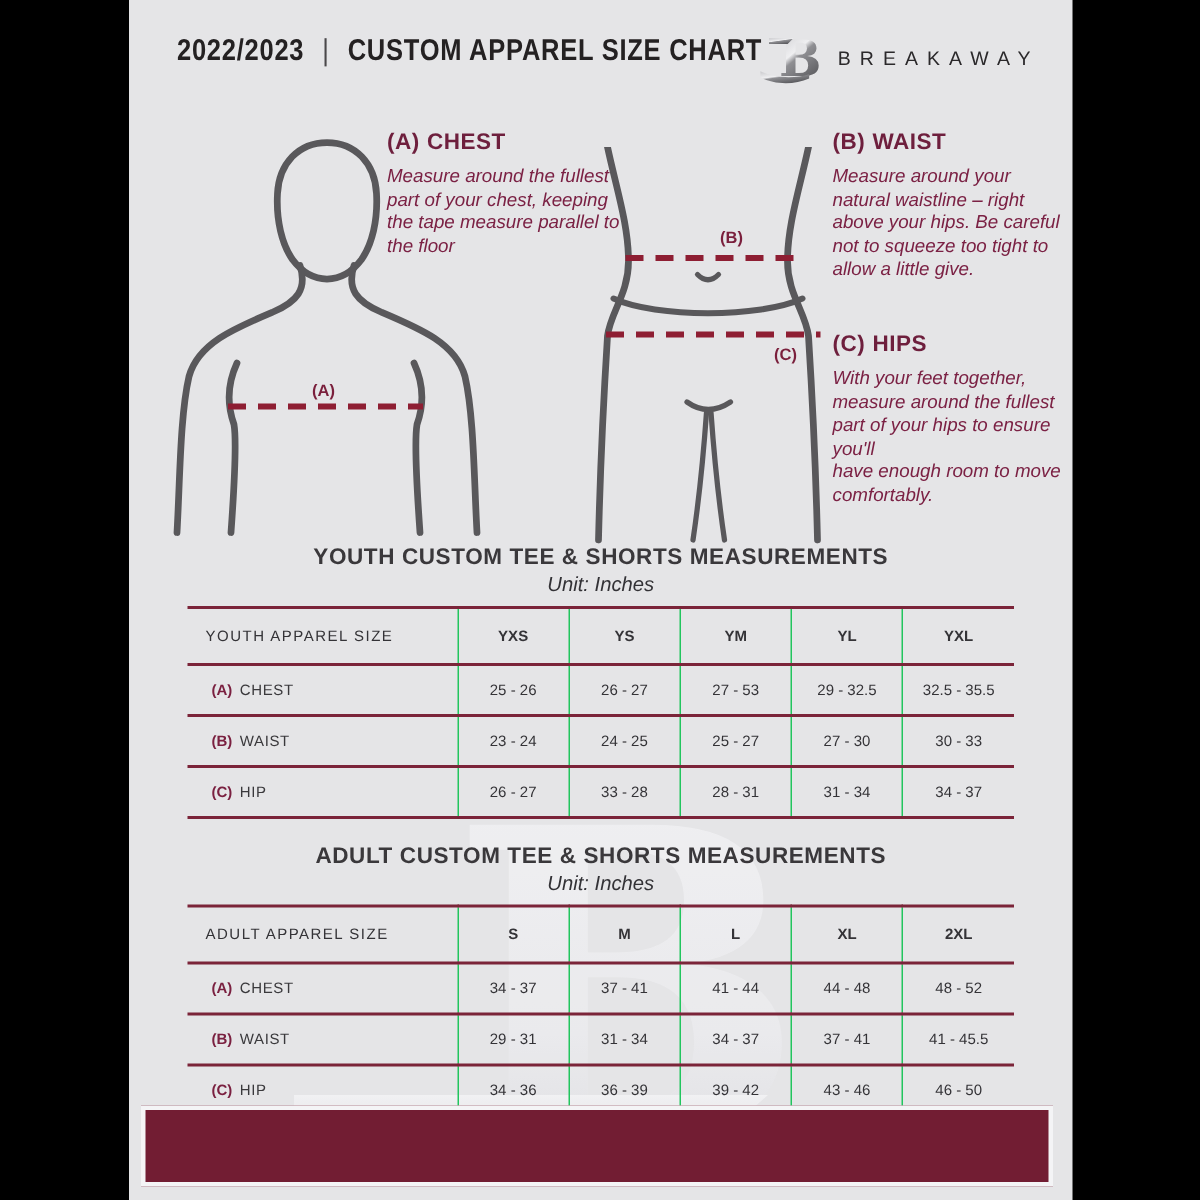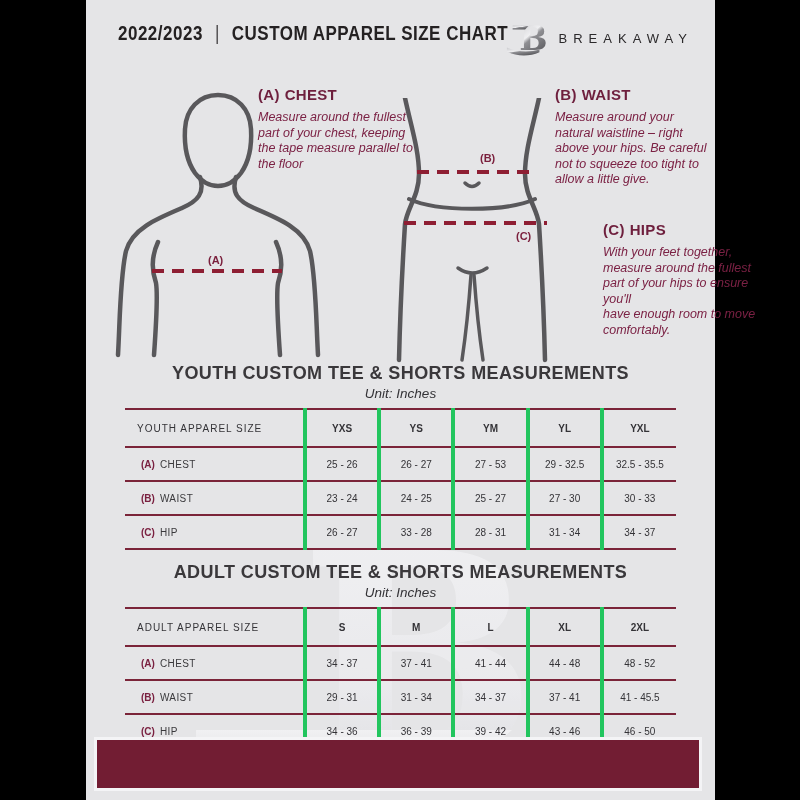--- a/index.html
+++ b/index.html
@@ -26,26 +26,26 @@
   
   .diagrams{position:absolute;left:0;top:75px;width:629px;height:290px;}
   .svg-abs{position:absolute;}
   .ins{position:absolute;width:155px;}
   .ins-head{font-size:15px;font-weight:bold;color:var(--maroon-head);letter-spacing:.3px;margin-bottom:7px;}
   .ins-key{margin-right:5px;}
   .ins-body{font-size:12.5px;font-style:italic;color:#7b2144;line-height:1.24;white-space:pre-line;}
 
   
   .tbl-section{position:absolute;left:0;width:629px;text-align:center;}
-  .tbl-title{font-size:18px;font-weight:bold;color:#3a383b;letter-spacing:.4px;}
+  .tbl-title{font-size:15px;font-weight:bold;color:#3a383b;letter-spacing:.4px;}
   .tbl-unit{font-size:13.5px;font-style:italic;color:#333236;margin-top:2px;}
   table.size{border-collapse:collapse;table-layout:fixed;width:551px;margin:7px auto 0 auto;}
   table.size tr{border-top:2px solid #7b2439;border-bottom:2px solid #7b2439;}
   table.size td{border:none;vertical-align:middle;height:30px;font-size:10px;color:#343337;background:transparent;}
-  table.size td + td{border-left:4px solid #22c55e;}
+  table.size td + td{border-left:1px solid #22c55e;}
   table.size tr.hdr td{height:34px;}
   td.lbl{ text-align:left;padding-left:16px;}
   td.szhdr{text-align:left;padding-left:12px;font-size:13px;color:#3c3b3e;letter-spacing:1px;}
   td.sz{font-weight:bold;font-size:13.5px;color:#333236;text-align:center;}
   td.val{text-align:center;}
   .row-key{color:#7a2040;font-weight:bold;margin-right:5px;}
   .row-lbl{color:var(--gray-text);letter-spacing:.4px;}
   .youth{top:363px;} .adult{top:540px;margin-top:22px;}
 
   
@@ -131,21 +131,21 @@
         <text x="124" y="142" font-family="'Liberation Sans',sans-serif" font-size="11" font-weight="bold" fill="#7a1f3c">(C)</text>
       </svg>
 
       <div class="ins" style="left:469px;top:11px;">
         <div class="ins-head">
           <span class="ins-key">(B)</span><span>WAIST</span>
         </div>
         <div class="ins-body">Measure around your natural waistline – right above your hips. Be careful not to squeeze too tight to allow a little give.</div>
       </div>
 
-      <div class="ins" style="left:469px;top:146px;margin-left:48px;">
+      <div class="ins" style="left:469px;top:146px;">
         <div class="ins-head">
           <span class="ins-key">(C)</span><span>HIPS</span>
         </div>
         <div class="ins-body">With your feet together, measure around the fullest part of your hips to ensure you'll
 have enough room to move comfortably.</div>
       </div>
     </div>
 
     <div class="tbl-section youth">
       <div class="tbl-title">YOUTH CUSTOM TEE &amp; SHORTS MEASUREMENTS</div>

